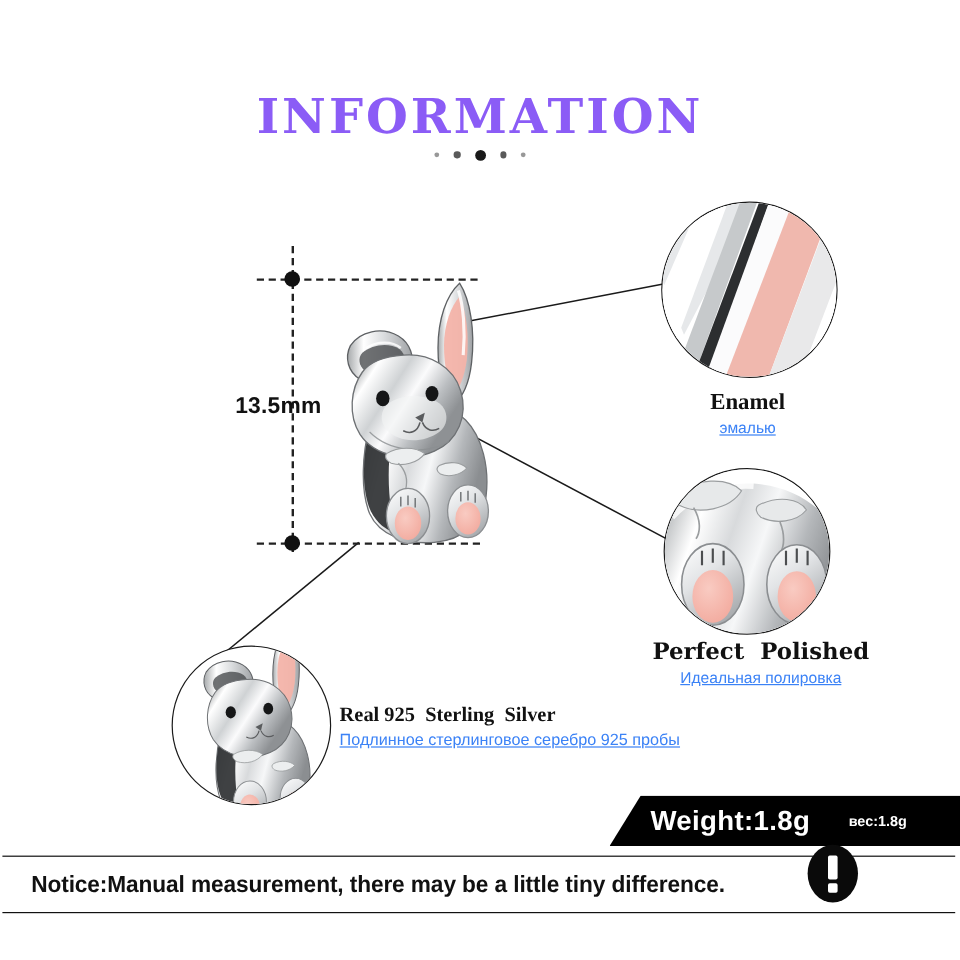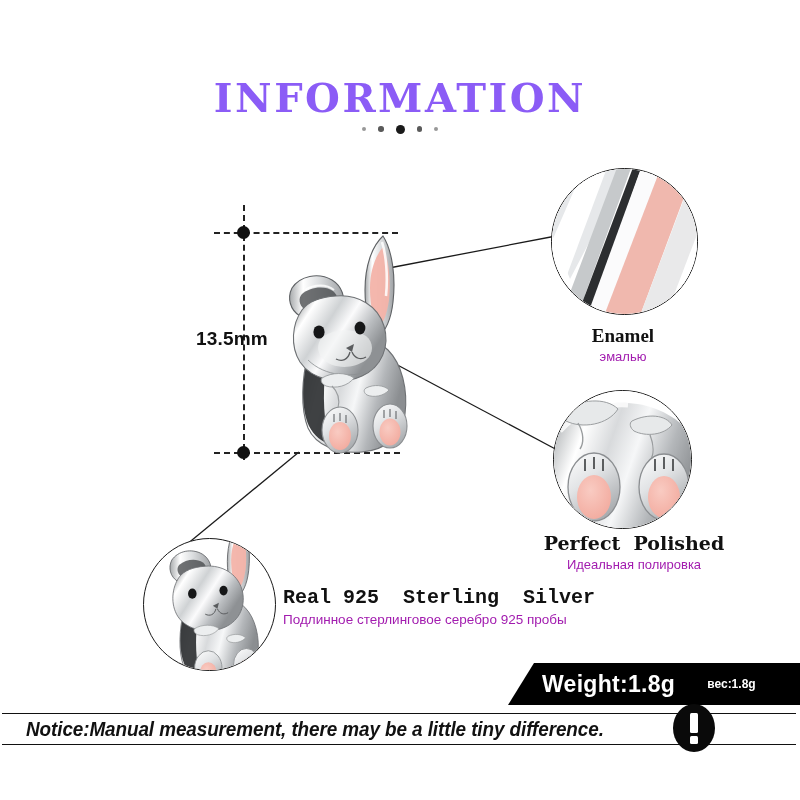--- a/index.html
+++ b/index.html
@@ -101,35 +101,36 @@
 
   
   .caption { position: absolute; text-align: center; }
   .caption .en {
     font-family: "DejaVu Serif", serif;
     font-weight: bold;
     color: #111;
     white-space: pre;
   }
   .caption .ru {
-    color: #a21caf;
+    color: #3b82f6;
     white-space: pre;
+    text-decoration: underline;
   }
   #cap-enamel { left: 543px; top: 325px; width: 160px; }
   #cap-enamel .en { font-size: 19px; font-family: Liberation Serif, serif; }
   #cap-enamel .ru { font-size: 13px; margin-top: 2px; }
 
   #cap-polish { left: 519px; top: 532px; width: 230px; }
   #cap-polish .en { font-size: 19px; }
   #cap-polish .ru { font-size: 13px; margin-top: 3px; }
 
   #cap-silver { left: 283px; top: 586px; width: 300px; text-align: left; }
   #cap-silver .en {
-    font-size: 20px;
-    font-family: Liberation Mono, monospace;
+    font-size: 17px;
+    font-family: Liberation Serif, serif;
     font-weight: bold;
   }
   #cap-silver .ru { font-size: 13.5px; margin-top: 3px; text-align: left; }
 
   
   #weight-banner {
     position: absolute;
     left: 508px;
     top: 663px;
     width: 292px;
@@ -155,27 +156,26 @@
     margin-left: 32px;
     white-space: nowrap;
   }
 
   
   #notice-bar {
     position: absolute;
     left: 2px;
     top: 713px;
     width: 794px;
-    height: 32px;
+    height: 48px;
     border-top: 1.6px solid #111;
     border-bottom: 1.6px solid #111;
     box-sizing: border-box;
     display: flex;
     align-items: center;
-    font-style: italic;
   }
   #notice-text {
     font-size: 19.5px;
     font-weight: bold;
     color: #111;
     margin-left: 24px;
     letter-spacing: -.1px;
     white-space: nowrap;
     transform: scaleX(.97);
     transform-origin: left center;

